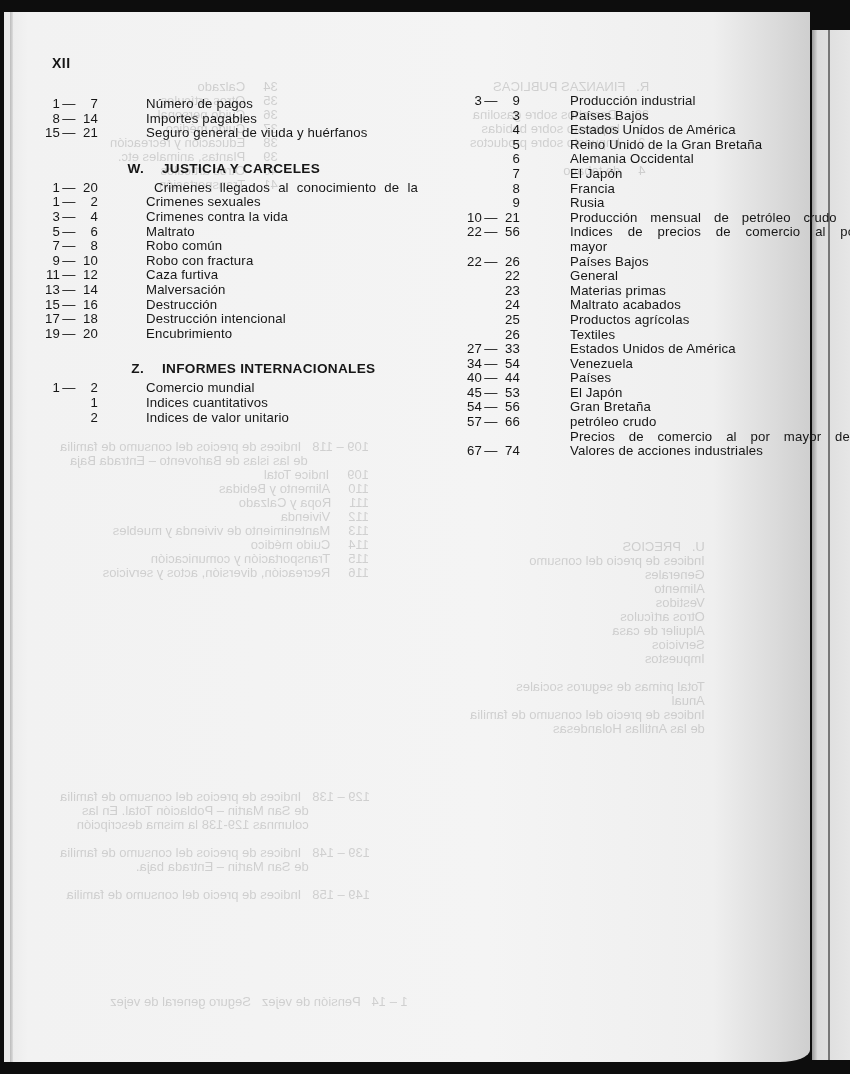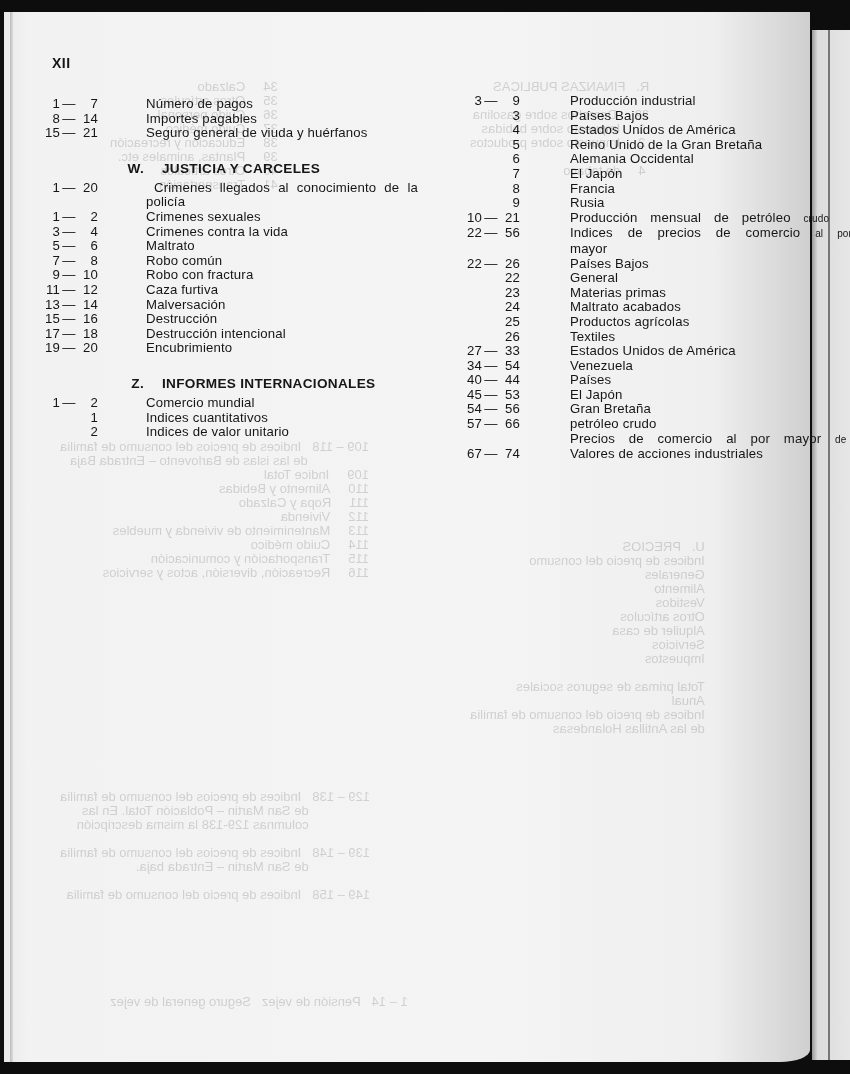--- a/index.html
+++ b/index.html
@@ -135,21 +135,21 @@
       box-sizing: border-box;
     }
     .section-title {
       padding-left: 14px;
     }
     .overflow-cut {
       overflow: visible;
       white-space: nowrap;
     }
     .small-tail {
-      font-size: 10px;
+      font-size: 13px;
     }
   </style>
 </head>
 <body>
 
 <div class="scan">
   <div class="page"></div>
   <div class="next-page"></div>
   <div class="gutter-line"></div>
 
@@ -208,21 +208,20 @@
       </div>
 
       <div class="row">
         <span class="range">
           <span class="range-from">1</span>
           <span class="range-dash">—</span>
           <span class="range-to">20</span>
         </span>
         <span class="label">
           <span style="display:block; text-align:justify; text-align-last:justify;margin-left:8px;">Crimenes llegados al conocimiento de la</span>
-          <span style="display:block;">policía</span>
         </span>
       </div>
       <div class="row">
         <span class="range">
           <span class="range-from">1</span>
           <span class="range-dash">—</span>
           <span class="range-to">2</span>
         </span>
         <span class="label">Crimenes sexuales</span>
       </div>

